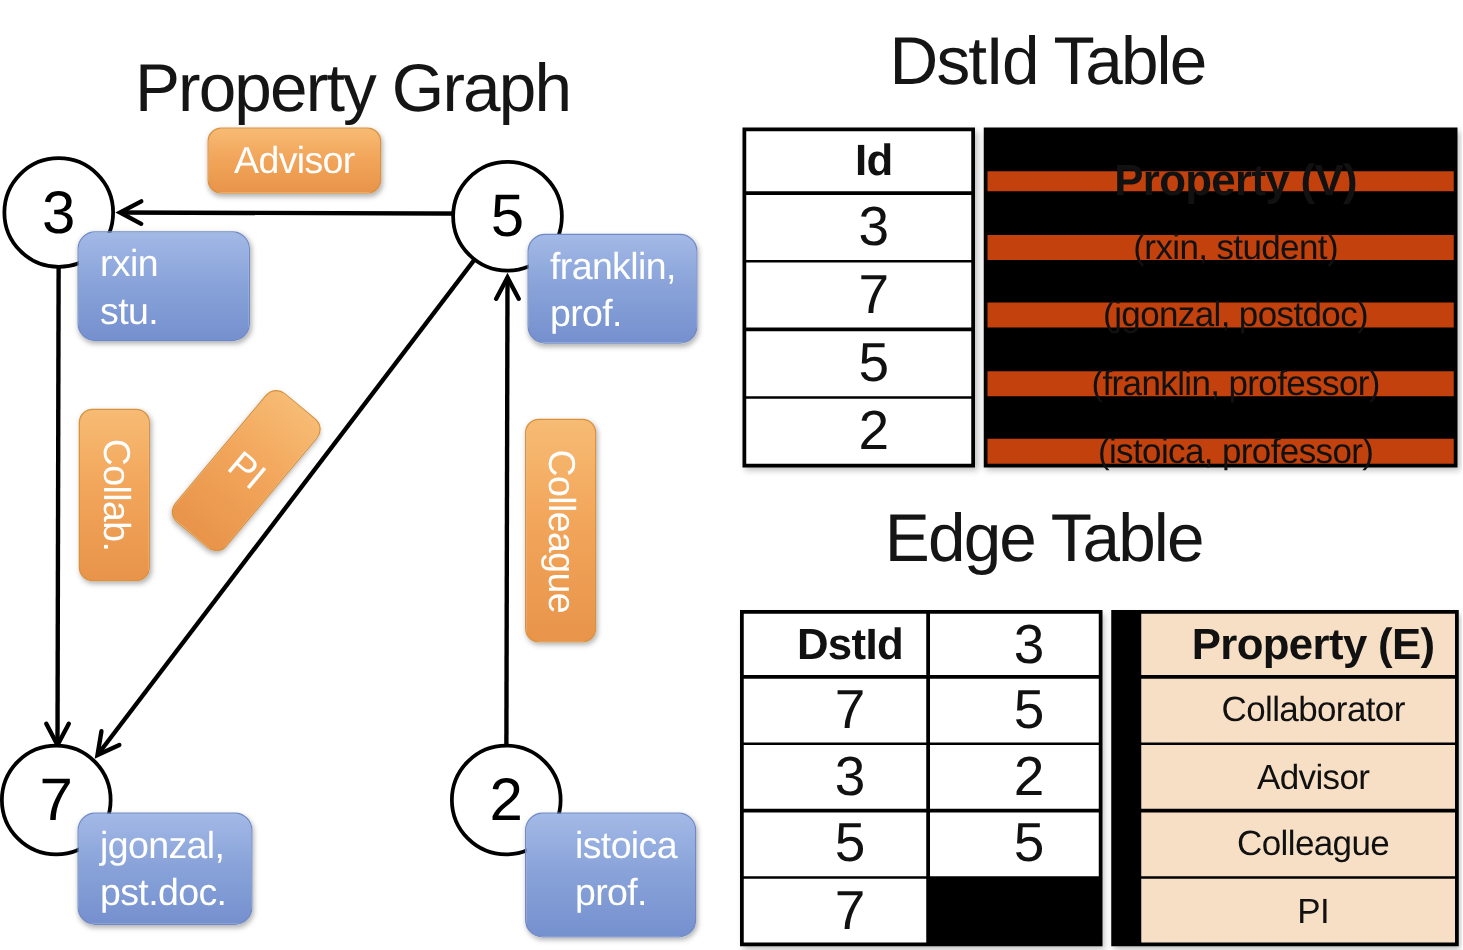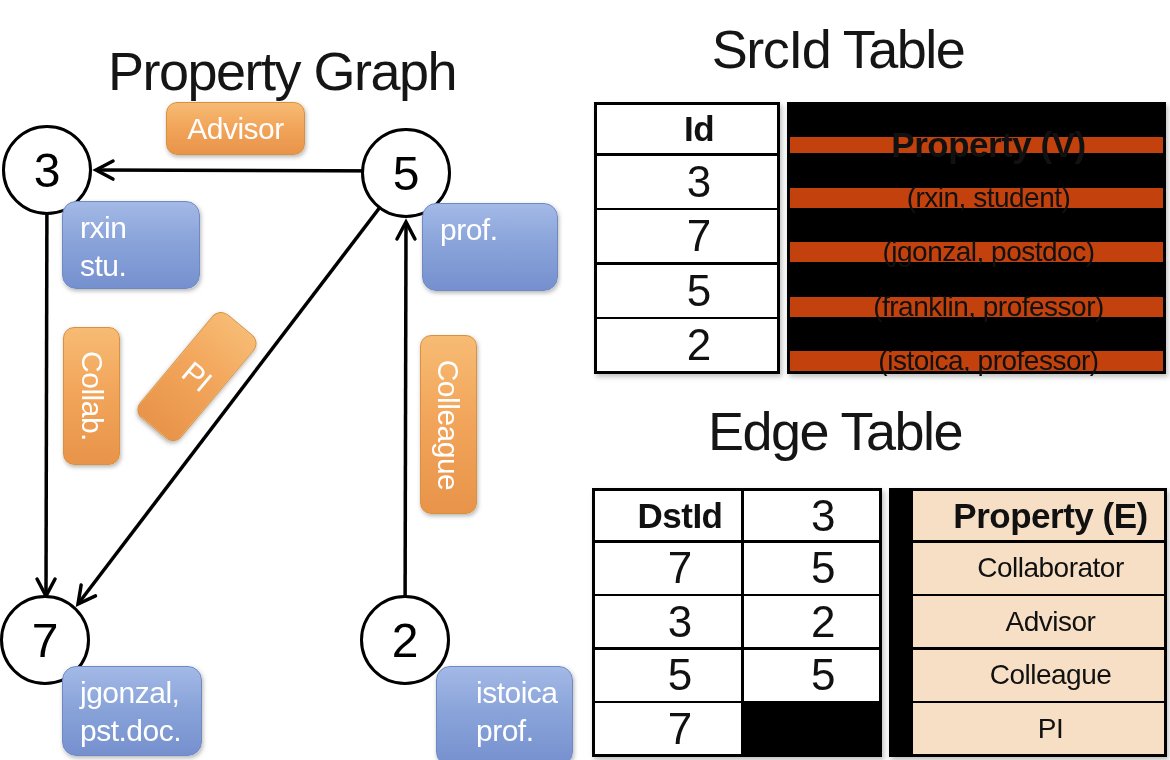--- a/index.html
+++ b/index.html
@@ -39,21 +39,21 @@
     font-size:48px; color:#000; box-sizing:border-box;
   }
 
   
   .vlabel {
     position:absolute; z-index:5;
     background:linear-gradient(180deg, #a3b9e6 0%, #8aa4da 45%, #7590ce 100%);
     border:1px solid #6f89c4; border-radius:14px;
     box-shadow:1px 2px 4px rgba(90,90,90,0.45);
     color:#ffffff; font-size:30px; letter-spacing:-0.5px;
-    padding:7px 0 0 17px; line-height:38px; box-sizing:border-box;margin-top:16px;
+    padding:7px 0 0 17px; line-height:38px; box-sizing:border-box;
   }
 
   
   .tcol {
     position:absolute; z-index:2;
     background:#000; padding:3px; display:grid; gap:2.5px;
     box-shadow:2px 3px 5px rgba(0,0,0,0.25);
     box-sizing:border-box;
   }
   .cell {
@@ -65,21 +65,21 @@
   .cell.prop { font-size:28px; letter-spacing:-0.5px; }
   .fill-v { background:#c2410c;margin-top:32px; }
   .fill-e { background:#f6dfc5;margin-left:21px; }
 </style>
 </head>
 <body>
 
 <div class="stage">
 
   <div class="big-title" style="left:57px; top:16px; width:450px;margin-top:24px;">Property Graph</div>
-  <div class="big-title" style="left:638px; top:18px; width:400px;">SrcId Table</div>
+  <div class="big-title" style="left:638px; top:18px; width:400px;">DstId Table</div>
   <div class="big-title" style="left:635px; top:400px; width:400px;">Edge Table</div>
 
   <svg class="edges" width="1170" height="760">
     <defs>
       <marker id="arrow" markerUnits="userSpaceOnUse" markerWidth="26" markerHeight="24" refX="21" refY="12" orient="auto">
         <path d="M4,3 L21,12 L4,21" fill="none" stroke="#000" stroke-width="3.5" stroke-linecap="round"></path>
       </marker>
     </defs>
     <line x1="406" y1="171" x2="96" y2="170" stroke="#000" stroke-width="3.5" marker-end="url(#arrow)"></line>
     <line x1="47" y1="170" x2="46" y2="596" stroke="#000" stroke-width="3.5" marker-end="url(#arrow)"></line>
@@ -114,27 +114,28 @@
   </div>
   <div class="node" style="left:360px; top:595px;">
     <span>2</span>
   </div>
 
   <div class="vlabel" style="left:62px; top:185px; width:138px; height:88px;">
     <div>rxin</div>
     <div>stu.</div>
   </div>
   <div class="vlabel" style="left:422px; top:187px; width:136px; height:88px;">
+    <div>franklin,</div>
     <div>prof.</div>
   </div>
   <div class="vlabel" style="left:62px; top:650px; width:140px; height:90px;">
     <div>jgonzal,</div>
     <div>pst.doc.</div>
   </div>
-  <div class="vlabel" style="left:436px; top:650px; width:137px; height:100px;padding-left:39px;">
+  <div class="vlabel" style="left:420px; top:650px; width:137px; height:100px;padding-left:39px;">
     <div>istoica</div>
     <div>prof.</div>
   </div>
 
   <div class="tcol" style="left:594px; top:102px; width:186px; grid-template-rows:48px 52px 52px 52px 52px;">
     <div class="cell head">Id</div>
     <div class="cell num">3</div>
     <div class="cell num">7</div>
     <div class="cell num">5</div>
     <div class="cell num">2</div>

